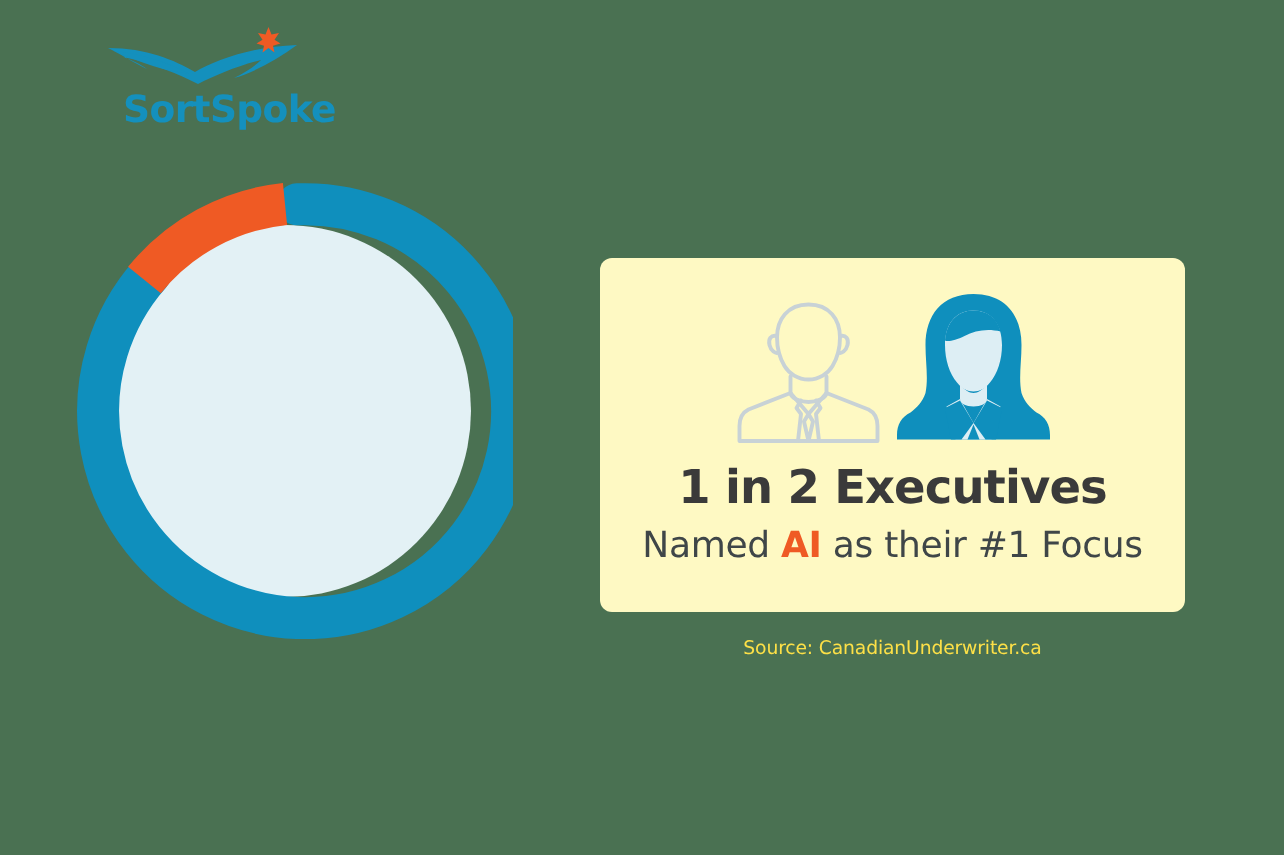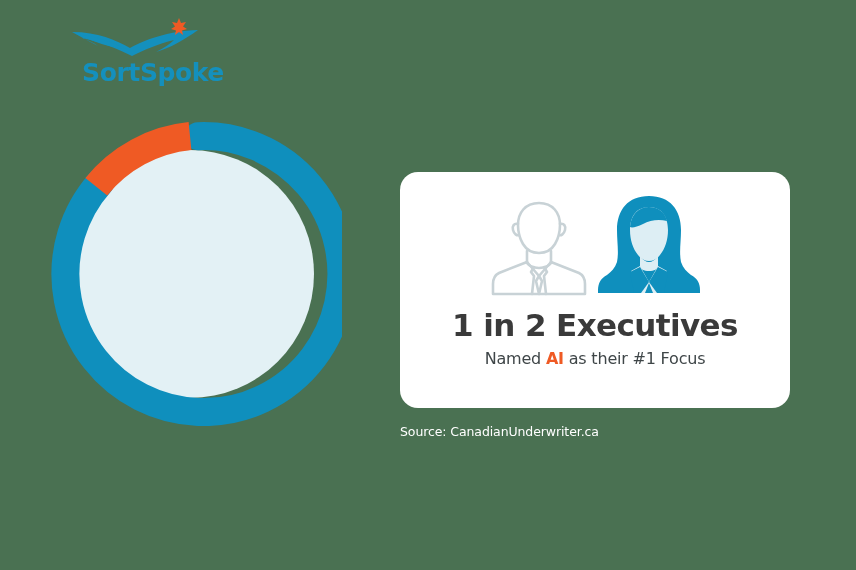--- a/index.html
+++ b/index.html
@@ -94,22 +94,22 @@
     font-family: "DejaVu Sans", sans-serif;
   }
 
   
   .card {
     position: absolute;
     left: 400px;
     top: 172px;
     width: 390px;
     height: 236px;
-    background: #ffffff;
-    border-radius: 18px;
+    background: #fef9c3;
+    border-radius: 8px;
     box-sizing: border-box;
     padding-top: 18px;
   }
   .figures {
     height: 108px;
     display: flex;
     align-items: flex-end;
     justify-content: center;
     gap: 4px;
   }
@@ -122,38 +122,38 @@
     font-size: 31px;
     font-weight: 700;
     letter-spacing: -0.6px;
     line-height: 1.1;
     font-family: "DejaVu Sans", sans-serif;
   }
   .card-sub {
     margin-top: 7px;
     text-align: center;
     color: #3f4648;
-    font-size: 16px;
+    font-size: 24px;
     font-weight: 400;
     letter-spacing: -0.2px;
     font-family: "DejaVu Sans", sans-serif;
   }
   .card-sub .hl {
     color: #ef5a24;
     font-weight: 700;
   }
 
   
   .source {
     position: absolute;
     left: 400px;
     top: 424px;
     width: 390px;
-    text-align: left;
-    color: #ffffff;
+    text-align: center;
+    color: #fde047;
     font-size: 12.5px;
     font-weight: 400;
     letter-spacing: -0.1px;
     font-family: "DejaVu Sans", sans-serif;
   }
 </style>
 </head>
 <body>
 
 <div class="canvas">

